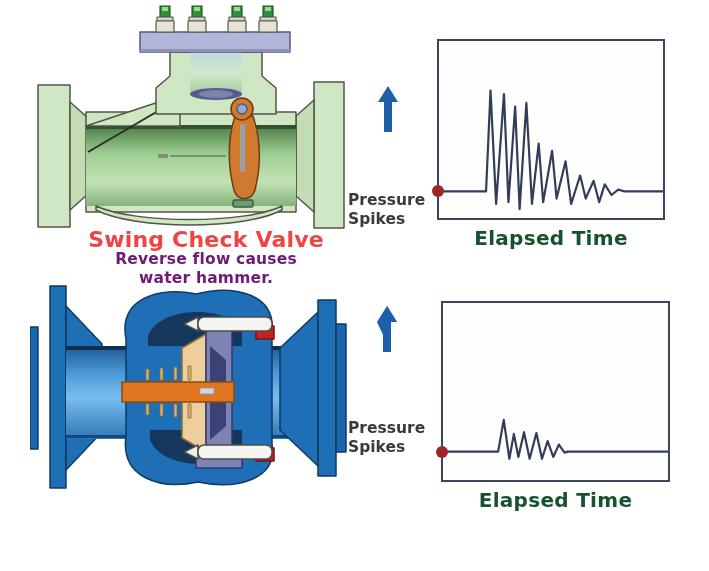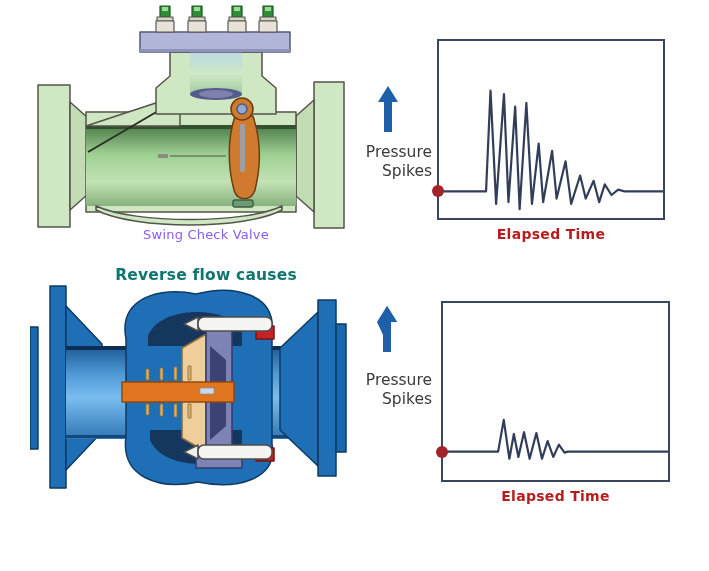--- a/index.html
+++ b/index.html
@@ -3,33 +3,33 @@
 <meta charset="utf-8">
 <style>
   html,body{margin:0;padding:0;background:#fff;}
   .stage{
     position:relative;width:709px;height:571px;background:#ffffff;
     font-family:"DejaVu Sans",sans-serif;overflow:hidden;
   }
   .abs{position:absolute;}
   
   .valve-title{
-    width:322px;text-align:center;font-size:13px;font-weight:400;
-    color:#8b5cf6;letter-spacing:.2px;
+    width:322px;text-align:center;font-size:22px;font-weight:700;
+    color:#ef4444;letter-spacing:.2px;
   }
   .valve-caption{
     width:322px;text-align:center;font-size:15.5px;font-weight:600;
-    color:#0f766e;line-height:19px;letter-spacing:.2px;margin-top:16px;
+    color:#701a75;line-height:19px;letter-spacing:.2px;
   }
   .y-label{
-    width:84px;text-align:right;font-size:15.5px;font-weight:400;
-    color:#3a3a3a;line-height:19px;
+    width:84px;text-align:left;font-size:15.5px;font-weight:700;
+    color:#3a3a3a;line-height:19px;margin-top:48px;
   }
   .x-label{
-    text-align:center;font-size:14px;font-weight:600;color:#b91c1c;
+    text-align:center;font-size:20px;font-weight:600;color:#14532d;
     letter-spacing:.3px;
   }
   
   .chartbox{
     border:2px solid #3a4560;background:#fefefe;box-sizing:border-box;
   }
   .chartbox svg.plot{position:absolute;left:0;top:0;width:100%;height:100%;overflow:visible;}
   .start-dot{
     position:absolute;left:-7px;width:12px;height:12px;border-radius:50%;
     background:#a1242b;
@@ -124,20 +124,21 @@
       <g>
         <rect x="128" y="152" width="10" height="4" fill="#8a8a80" stroke="none"></rect>
         <line x1="140" y1="154" x2="196" y2="154" stroke="#55544a" stroke-width="1"></line>
       </g>
     </g>
   </svg>
 
   <div class="abs valve-title" style="left:45px;top:227px;">Swing Check Valve</div>
   <div class="abs valve-caption" style="left:45px;top:250px;">
     <div>Reverse flow causes</div>
+    <div>water hammer.</div>
   </div>
 
   <svg class="abs" style="left:30px;top:284px;" width="323" height="207" viewBox="0 0 323 207">
     <defs>
       <linearGradient id="boreB" x1="0" y1="0" x2="0" y2="1">
         <stop offset="0" stop-color="#1c5c97"></stop>
           <stop offset="0.3" stop-color="#4f9bd8"></stop>
         <stop offset="0.55" stop-color="#79bdf0"></stop>
           <stop offset="1" stop-color="#2f77b4"></stop>
       </linearGradient>

